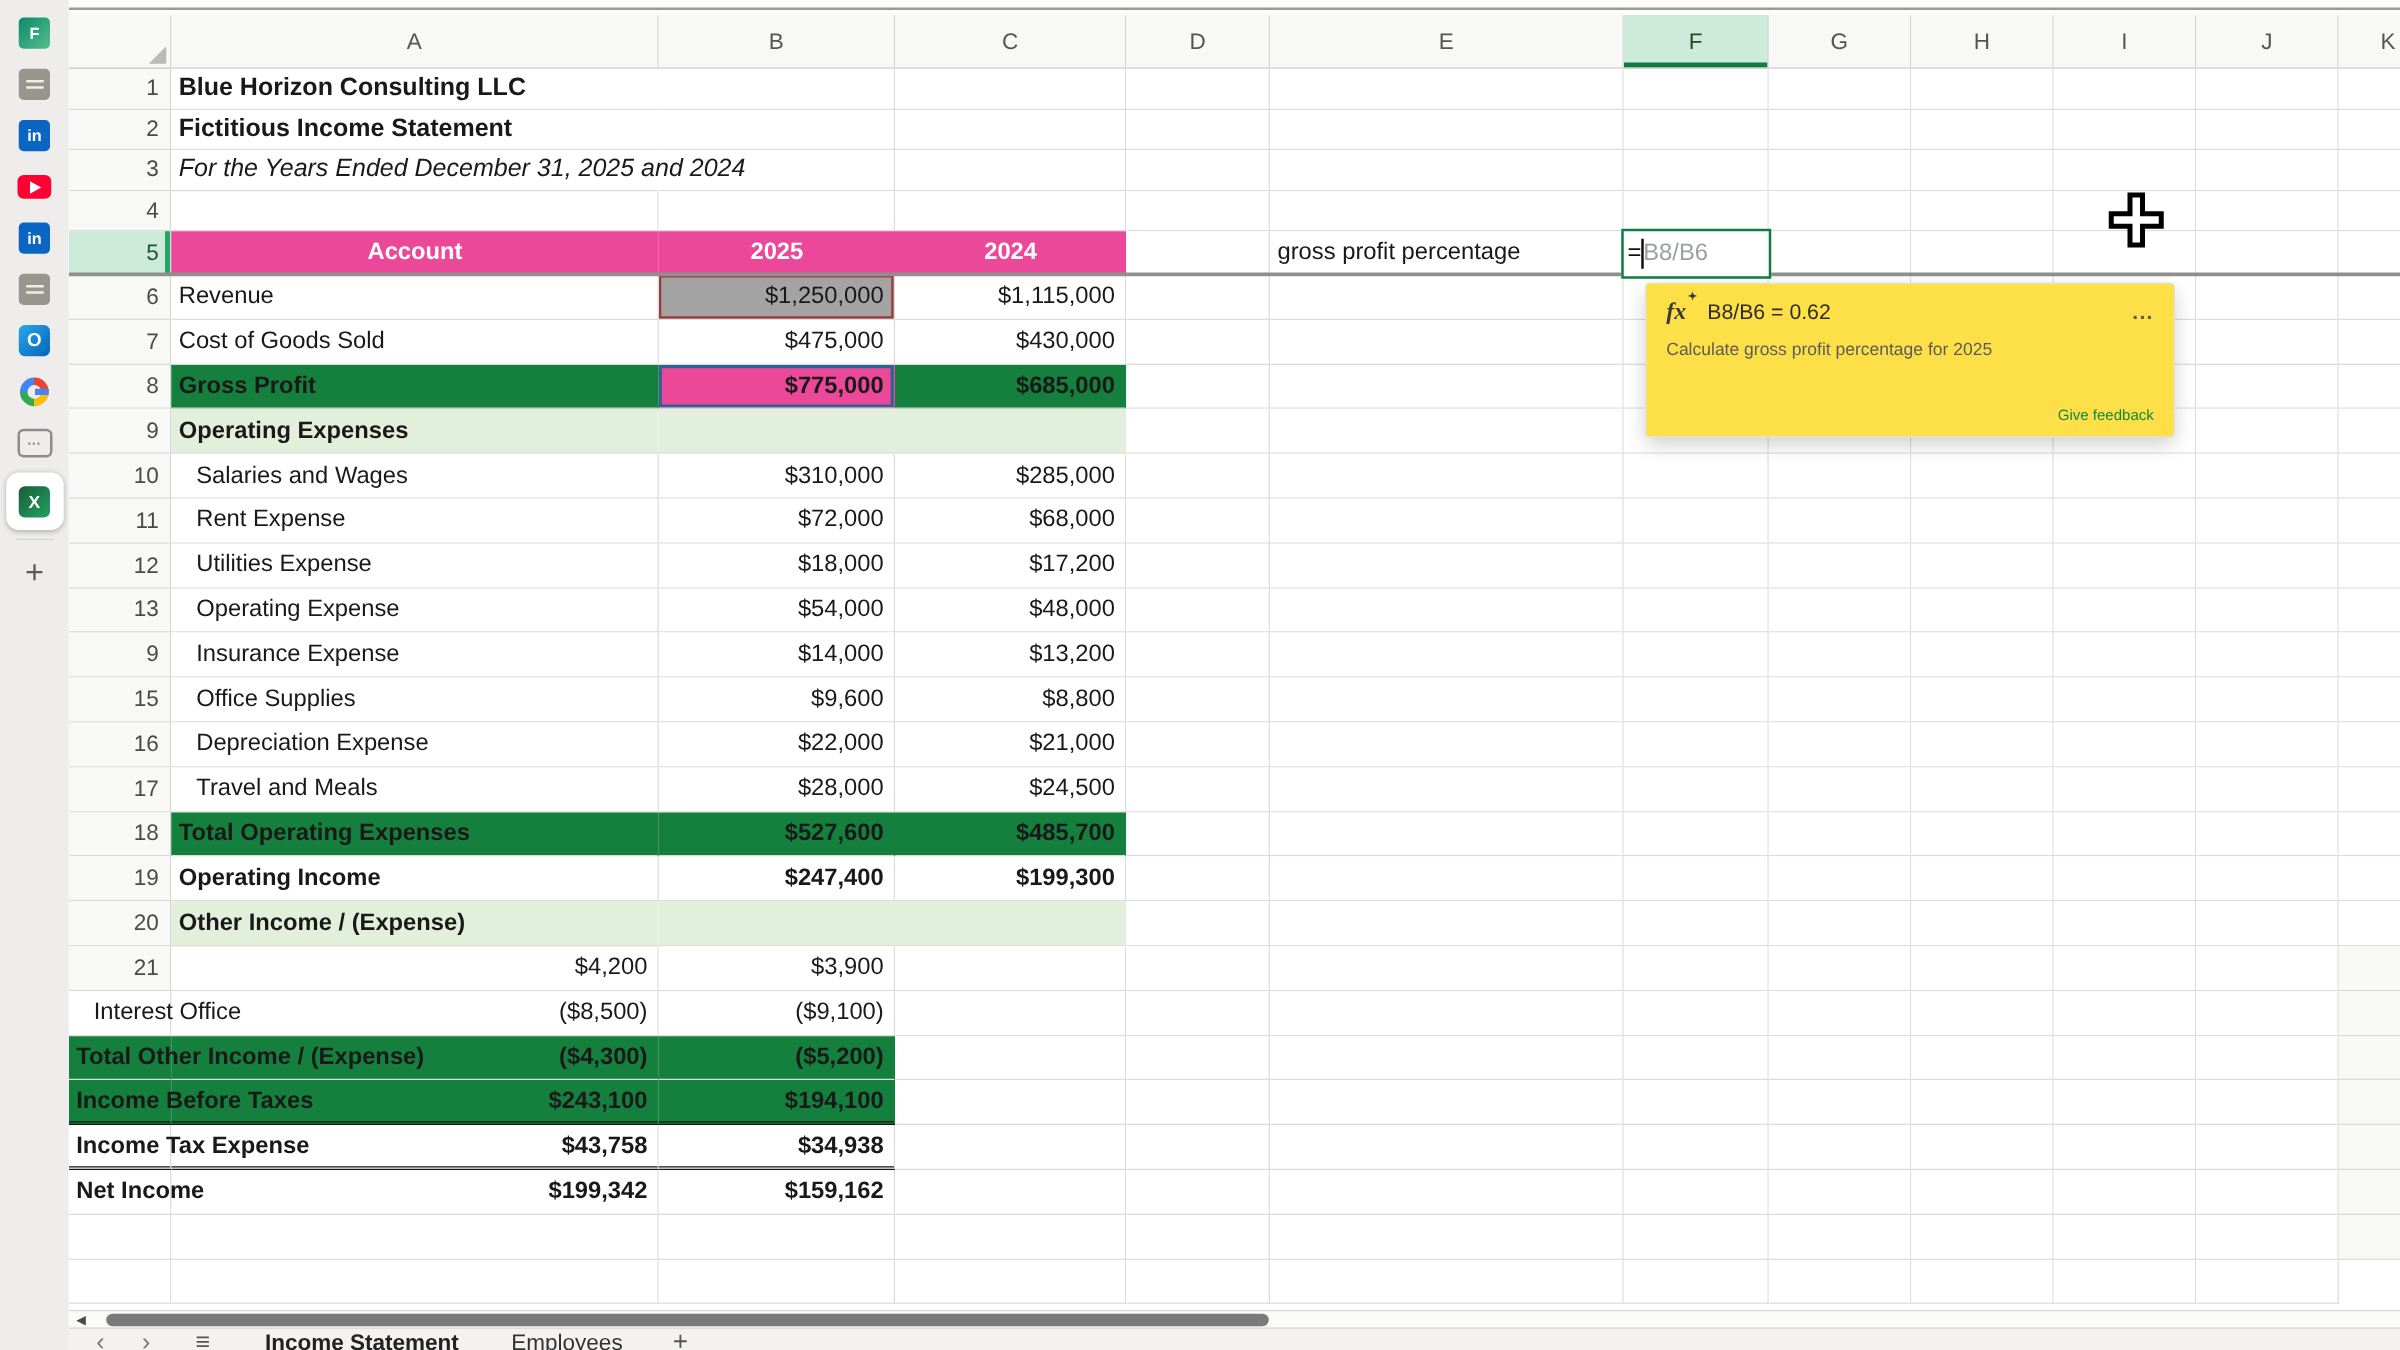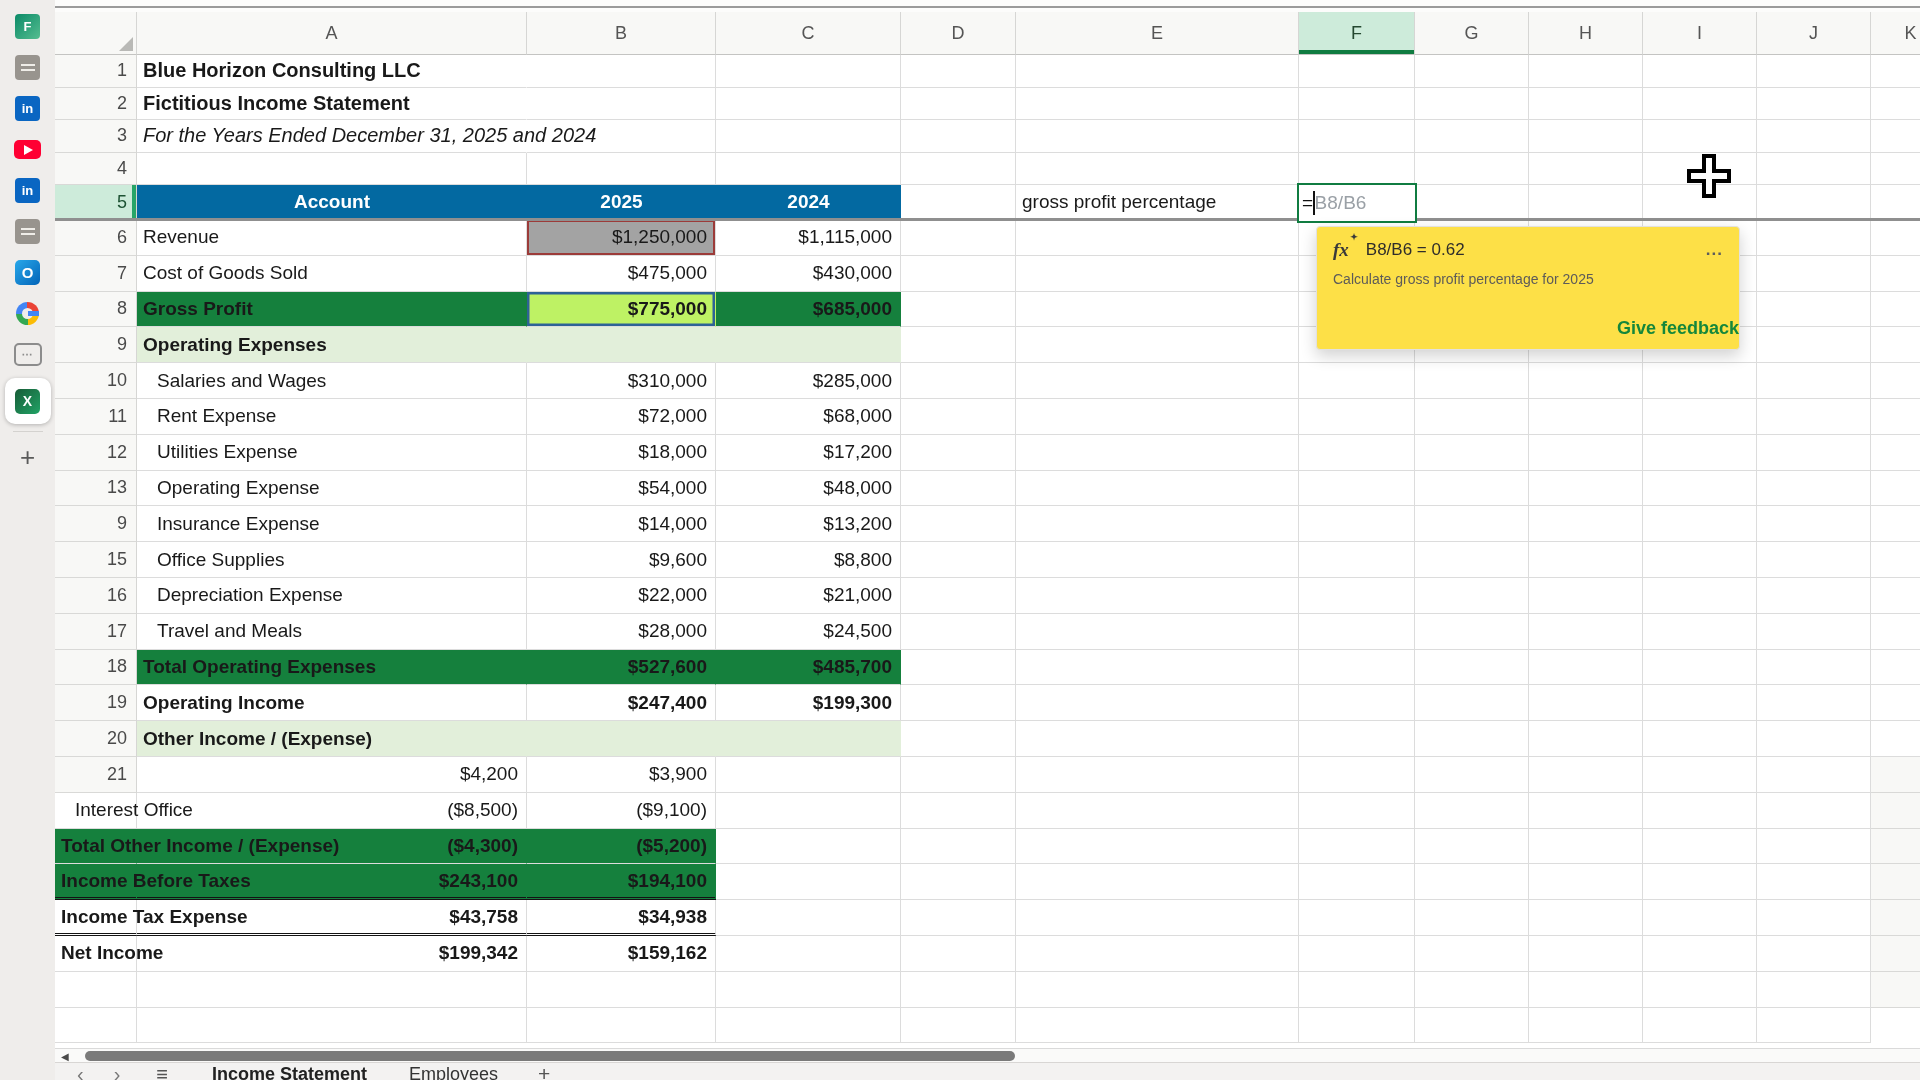--- a/index.html
+++ b/index.html
@@ -47,50 +47,50 @@
   .rowhdr{display:flex;align-items:center;justify-content:flex-end;padding-right:9px;background:#f8f8f6;
           border-right:1px solid #d6d6d4;border-bottom:1px solid #d9d9d7;color:#4a4a4a;font-size:18px;}
   .rowhdr.sel{background:#CDEBDA;box-shadow:inset -4px 0 0 #27A567;color:#1d5233;}
 
   .cell{border-right:1px solid #dcdcdc;border-bottom:1px solid #dcdcdc;background:#fff;
         display:flex;align-items:center;font-size:19px;color:#191919;box-sizing:border-box;}
   .lbl{justify-content:flex-start;padding-left:6px;white-space:nowrap;overflow:visible;position:relative;z-index:1;}
   .num{justify-content:flex-end;padding-right:8px;white-space:nowrap;}
   .title{font-weight:700;font-size:20px;z-index:2;border-right-color:transparent;}
   .ital{font-weight:400;font-style:italic;}
-  .navy{background:#0369a1;color:#fff;font-weight:700;justify-content:center;padding-left:1px;}
+  .navy{background:#ec4899;color:#fff;font-weight:700;justify-content:center;padding-left:1px;}
   .bold{font-weight:700;}
   .bg-blue{background:#15803d;}
   .bg-green{background:#E2EFDA;}
   .nogr{border-right-color:transparent;}
   .ind{padding-left:20px;}
   .dbl{border-bottom:3px double #141414;}
   .hl-red{background:#a3a3a3;box-shadow:inset 0 0 0 2px #9C3B39;}
-  .hl-blue{background:#bef264;box-shadow:inset 0 0 0 2.5px #2D6296;}
+  .hl-blue{background:#ec4899;box-shadow:inset 0 0 0 2.5px #2D6296;}
 
   .freeze-line{position:absolute;left:0;right:0;top:218px;height:3px;background:#8f8f8f;z-index:5;}
 
   
   .f5edit{position:absolute;left:1242px;top:183px;width:120px;height:40px;background:#fff;
           border:2.5px solid #107C41;z-index:6;display:flex;align-items:center;padding-left:3px;
           box-sizing:border-box;font-size:19px;}
   .typed{color:#111;}
   .caret{width:1.5px;height:24px;background:#111;}
   .sugg{color:#9aa0a6;}
 
   
   .tooltip{position:absolute;left:1261px;top:226px;width:424px;height:124px;background:#fde047;
            border:1px solid #e3e1df;border-radius:4px;box-shadow:0 6px 16px rgba(0,0,0,.18);
            z-index:7;padding:12px 16px;box-sizing:border-box;}
   .tt-row1{display:flex;align-items:center;gap:10px;font-size:17px;color:#2f2d2b;}
   .fxicon{font-style:italic;font-family:"Liberation Serif",serif;font-size:19px;color:#3a3a3a;position:relative;padding-right:7px;font-weight:700;}
   .fxicon i{position:absolute;top:-7px;right:-2px;font-style:normal;font-size:9px;color:#3a3a3a;}
   .tt-menu{margin-left:auto;color:#5c5c5c;font-weight:700;letter-spacing:1px;font-size:17px;line-height:8px;}
   .tt-desc{margin-top:7px;max-width:330px;font-size:14px;line-height:23px;color:#5d5b59;}
-  .tt-feedback{position:absolute;right:0;bottom:10px;color:#15873B;font-weight:700;font-size:18px;}
+  .tt-feedback{position:absolute;right:16px;bottom:10px;color:#15873B;font-weight:400;font-size:12px;}
 
   
   .cursor{position:absolute;left:1628px;top:150px;z-index:8;}
 
   
   .hscroll{position:absolute;left:0;right:0;top:1048px;height:14px;background:#fafaf9;border-top:1px solid #dadada;
            z-index:4;display:flex;align-items:center;}
   .sb-arrow{color:#4a4a4a;font-size:10px;margin-left:6px;}
   .sb-thumb{position:absolute;left:30px;width:930px;height:10px;border-radius:5px;background:#7a7a7a;}
   .tabbar{position:absolute;left:0;right:0;top:1062px;height:30px;background:#f3f2f1;border-top:1px solid #d8d6d4;

